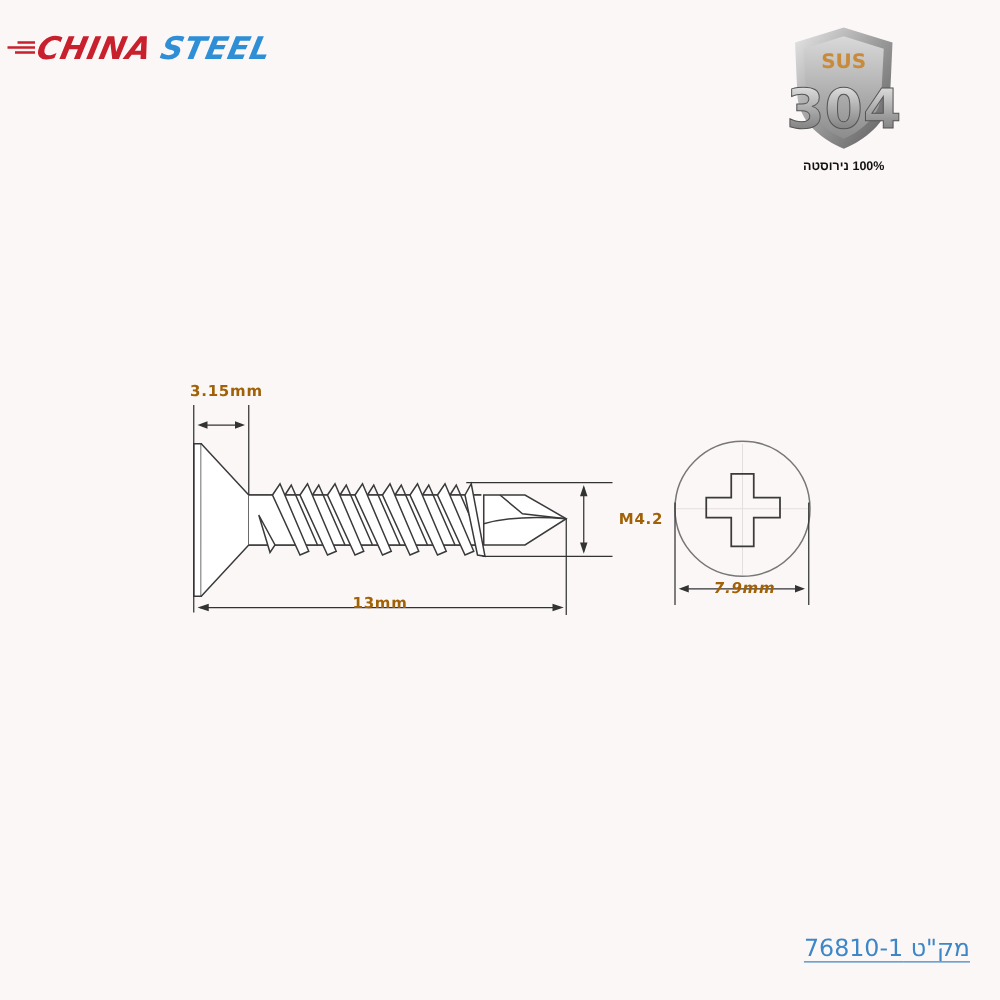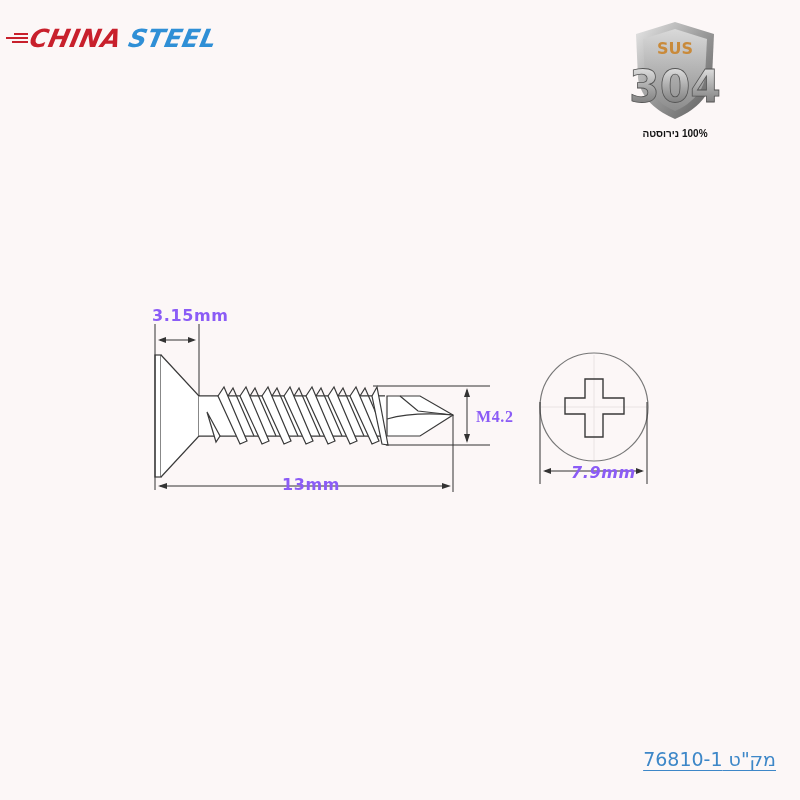--- a/index.html
+++ b/index.html
@@ -20,21 +20,21 @@
     .logo .steel { color: #2f8fd6; transform: skewX(-12deg); display: inline-block; margin-left: 8px; }
     .badge { position: absolute; left: 626px; top: 20px; width: 98px; height: 100px; }
     .badge-caption {
       position: absolute; left: 600px; top: 128px; width: 150px; text-align: center;
       font-family: "Liberation Sans", sans-serif; font-weight: bold; font-size: 10px; color: #111;
       direction: rtl;
     }
     .drawing { position: absolute; left: 0; top: 0; width: 800px; height: 800px; }
     .dim-label {
       position: absolute; font-family: "DejaVu Sans", sans-serif; font-weight: bold;
-      font-size: 16px; color: #8b5cf6; letter-spacing: 0.6px;
+      font-size: 12px; color: #a16207; letter-spacing: 0.6px;
     }
     .sku {
       position: absolute; right: 24px; top: 748px;
       font-family: "DejaVu Sans", sans-serif; font-size: 19px; color: #3d87c8;
       text-decoration: underline; text-underline-offset: 4px; direction: rtl;
     }
   </style>
 </head>
 <body>
 
@@ -145,17 +145,17 @@
   <g stroke="#333" stroke-width="1" fill="#333">
     <line x1="540" y1="402" x2="540" y2="484"></line>
     <line x1="647" y1="402" x2="647" y2="484"></line>
     <line x1="545" y1="471" x2="642" y2="471"></line>
     <path d="M543 471 L551 468 L551 474 Z" stroke="none"></path>
     <path d="M644 471 L636 468 L636 474 Z" stroke="none"></path>
   </g>
 </svg>
 
 <div class="dim-label" style="left:152px;top:306px;">3.15mm</div>
-<div class="dim-label" style="left:476px;top:408px;font-family:Liberation Serif, serif;">M4.2</div>
+<div class="dim-label" style="left:495px;top:408px;">M4.2</div>
 <div class="dim-label" style="left:282px;top:475px;">13mm</div>
 <div class="dim-label" style="left:571px;top:463px;font-style:italic;">7.9mm</div>
 
 <a class="sku">מק"ט 76810-1</a>
 
 </body></html>

